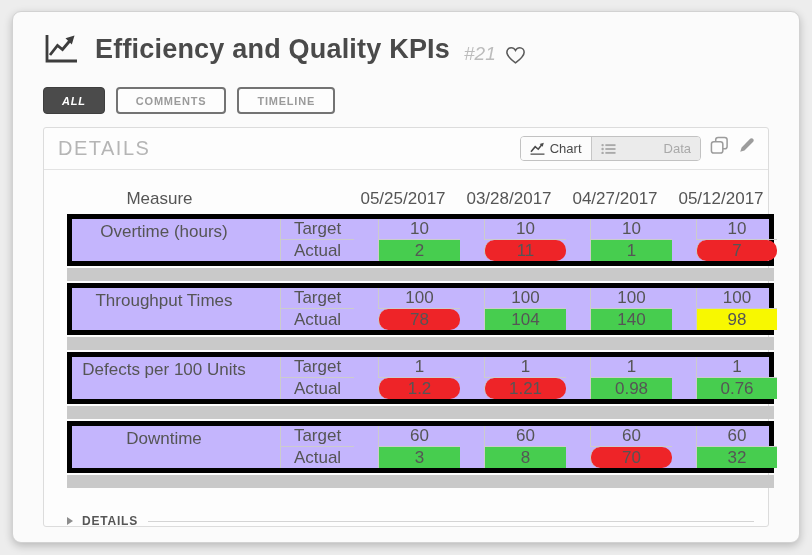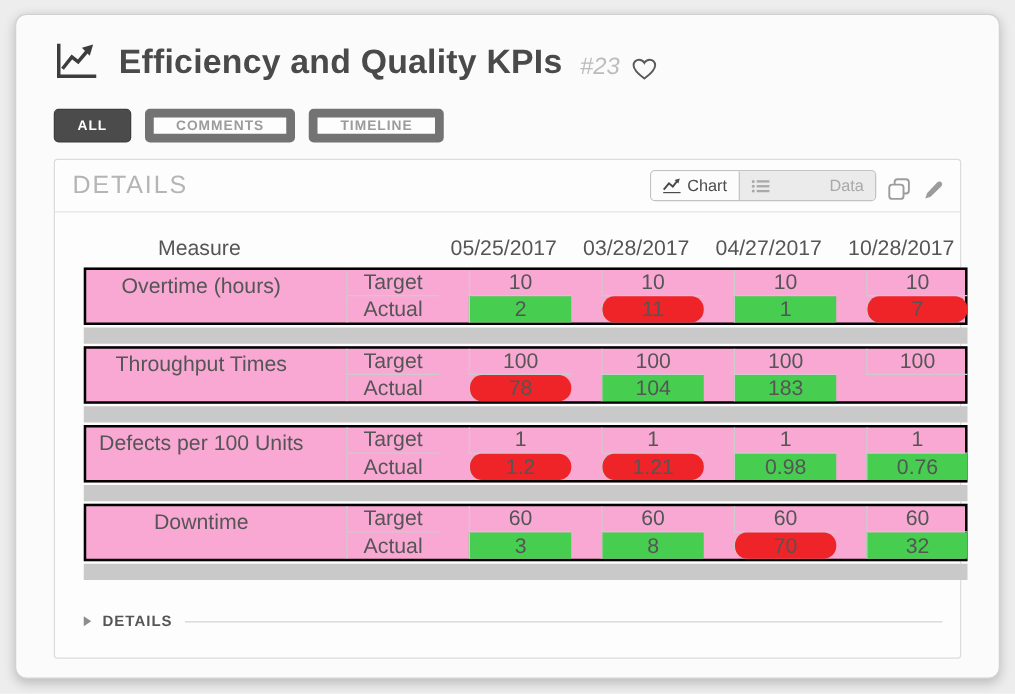--- a/index.html
+++ b/index.html
@@ -32,38 +32,38 @@
   .heart-btn { margin-left: 9px; display: flex; cursor: pointer; background: none; border: none; }
   
   .tabs { display: flex; gap: 11px; margin: 22px 0 0 30px; }
   .tab {
     height: 27px; padding: 0 18px;
     display: flex; align-items: center;
     font-size: 11px; font-weight: 700; letter-spacing: .8px;
     border-radius: 4px; cursor: pointer;
     font-family: "Liberation Sans", sans-serif;
   }
-  .tab.active { background: #4b4b4b; color: #fff; border: 1px solid #3e3e3e; }
-  .tab:not(.active) { background: #fdfdfd; color: #9b9b9b; border: 7px solid #737373; }
+  .tab.active { background: #4b4b4b; color: #fff; border: 1px solid #3e3e3e; font-style: italic; }
+  .tab:not(.active) { background: #fdfdfd; color: #9b9b9b; border: 2px solid #737373; }
   
   .panel {
     margin: 13px 30px 0;
     height: 400px;
     background: #fdfdfd;
     border: 1px solid #dcdcdc;
     border-radius: 3px;
   }
   .panel-header {
     height: 42px;
     display: flex; align-items: center; justify-content: space-between;
     padding: 0 12px 0 14px;
     border-bottom: 1px solid #e3e3e3;
   }
   .panel-title { font-size: 20px; color: #b5b5b5; letter-spacing: 1.5px; }
-  .controls { display: flex; align-items: flex-end; gap: 9px; }
+  .controls { display: flex; align-items: flex-start; gap: 9px; }
   .toggle {
     display: flex; height: 25px;
     border: 1px solid #c2c2c2; border-radius: 4px; overflow: hidden;
   }
   .seg {
     display: flex; align-items: center; gap: 5px;
     padding: 0 9px; font-size: 13px; cursor: pointer;
     border: none; font-family: "Liberation Sans", sans-serif;
   }
   .seg.active { background: #fcfcfc; color: #4a4a4a; }
@@ -74,22 +74,22 @@
   .t-head {
     display: grid;
     grid-template-columns: 185px 98px 106px 106px 106px 106px;
     height: 26px; align-items: center; margin-bottom: 2px;
   }
   .t-head .hc { text-align: center; }
   .group {
     display: grid; width: 707px;
     grid-template-columns: 184px 98px 106px 106px 106px 105px;
     grid-auto-rows: 21px;
-    background: #f9a8d4;
-    border: 2px solid #000000;
+    background: #c4b5fd;
+    border: 5px solid #000000;
   }
   .g-cell { display: flex; align-items: center; justify-content: center; }
   .mcell { grid-row: 1 / span 2; align-items: flex-start; padding-top: 3px; }
   .lcell, .vcell { border-left: 1px solid #ccc; margin-left: 24px; }
   .row1 { border-bottom: 1px solid #ccc; }
   .band { width: 707px; height: 13px; background: #c9c9c9; margin: 2px 0; }
   .green  { background: var(--green); }
   .red    { background: var(--red); border-radius: 10px; }
   .yellow { background: var(--yellow); }
   
@@ -115,21 +115,21 @@
 
   <div class="card-header">
     <span class="title-icon">
       <svg width="37" height="32" viewBox="0 0 37 32">
         <path d="M4 2 L4 28 L34 28" fill="none" stroke="#3d3d3d" stroke-width="2.8"></path>
         <path d="M7 22 L14.5 12.5 L19.5 16.5 L27.5 7" fill="none" stroke="#3d3d3d" stroke-width="2.8"></path>
         <path d="M31.5 2.5 L22.5 5.2 L28.8 11.5 Z" fill="#3d3d3d"></path>
       </svg>
     </span>
     <span class="page-title">Efficiency and Quality KPIs</span>
-    <span class="issue-num">#23</span>
+    <span class="issue-num">#21</span>
     <button class="heart-btn">
       <svg width="21" height="19" viewBox="0 0 24 22">
         <path d="M12 19.5 C4.8 14.2 2 10.6 2 7.2 C2 4.3 4.3 2 7.1 2 C9.1 2 11 3.2 12 5 C13 3.2 14.9 2 16.9 2 C19.7 2 22 4.3 22 7.2 C22 10.6 19.2 14.2 12 19.5 Z" fill="none" stroke="#5a5a5a" stroke-width="1.8"></path>
       </svg>
     </button>
   </div>
 
   <div class="tabs">
     <button class="tab active">ALL</button>
     <button class="tab">COMMENTS</button>
@@ -177,21 +177,21 @@
     </div>
 
     <div class="table-wrap">
 
       <div class="t-head">
         <div class="hc">Measure</div>
         <div class="hc"></div>
         <div class="hc">05/25/2017</div>
         <div class="hc">03/28/2017</div>
         <div class="hc">04/27/2017</div>
-        <div class="hc">10/28/2017</div>
+        <div class="hc">05/12/2017</div>
       </div>
 
       <div class="group">
         <div class="g-cell mcell">Overtime (hours)</div>
         <div class="g-cell lcell row1">Target</div>
         <div class="g-cell vcell row1">10</div>
         <div class="g-cell vcell row1">10</div>
         <div class="g-cell vcell row1">10</div>
         <div class="g-cell vcell row1">10</div>
         <div class="g-cell lcell">Actual</div>
@@ -205,21 +205,22 @@
       <div class="group">
         <div class="g-cell mcell">Throughput Times</div>
         <div class="g-cell lcell row1">Target</div>
         <div class="g-cell vcell row1">100</div>
         <div class="g-cell vcell row1">100</div>
         <div class="g-cell vcell row1">100</div>
         <div class="g-cell vcell row1">100</div>
         <div class="g-cell lcell">Actual</div>
         <div class="g-cell vcell red">78</div>
         <div class="g-cell vcell green">104</div>
-        <div class="g-cell vcell green">183</div>
+        <div class="g-cell vcell green">140</div>
+        <div class="g-cell vcell yellow">98</div>
       </div>
       <div class="band"></div>
 
       <div class="group">
         <div class="g-cell mcell">Defects per 100 Units</div>
         <div class="g-cell lcell row1">Target</div>
         <div class="g-cell vcell row1">1</div>
         <div class="g-cell vcell row1">1</div>
         <div class="g-cell vcell row1">1</div>
         <div class="g-cell vcell row1">1</div>

